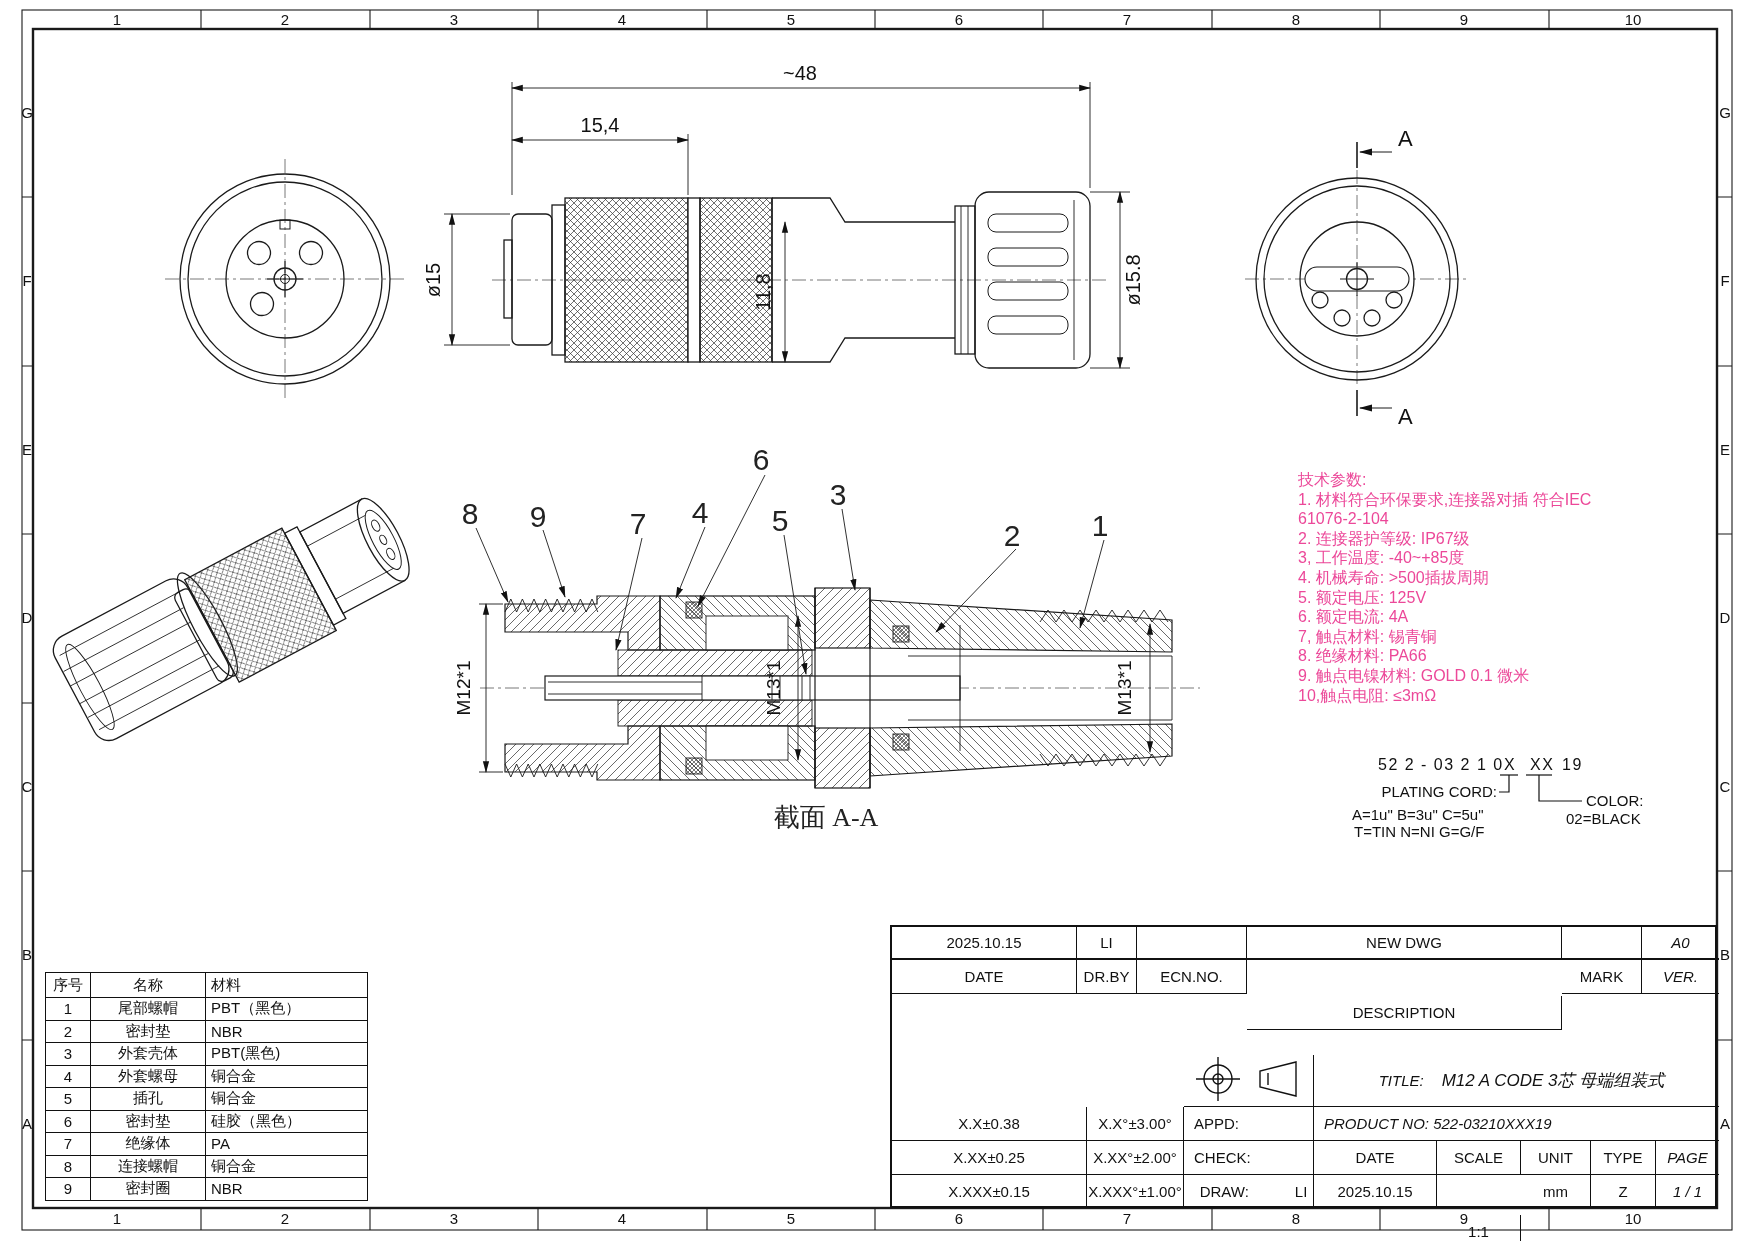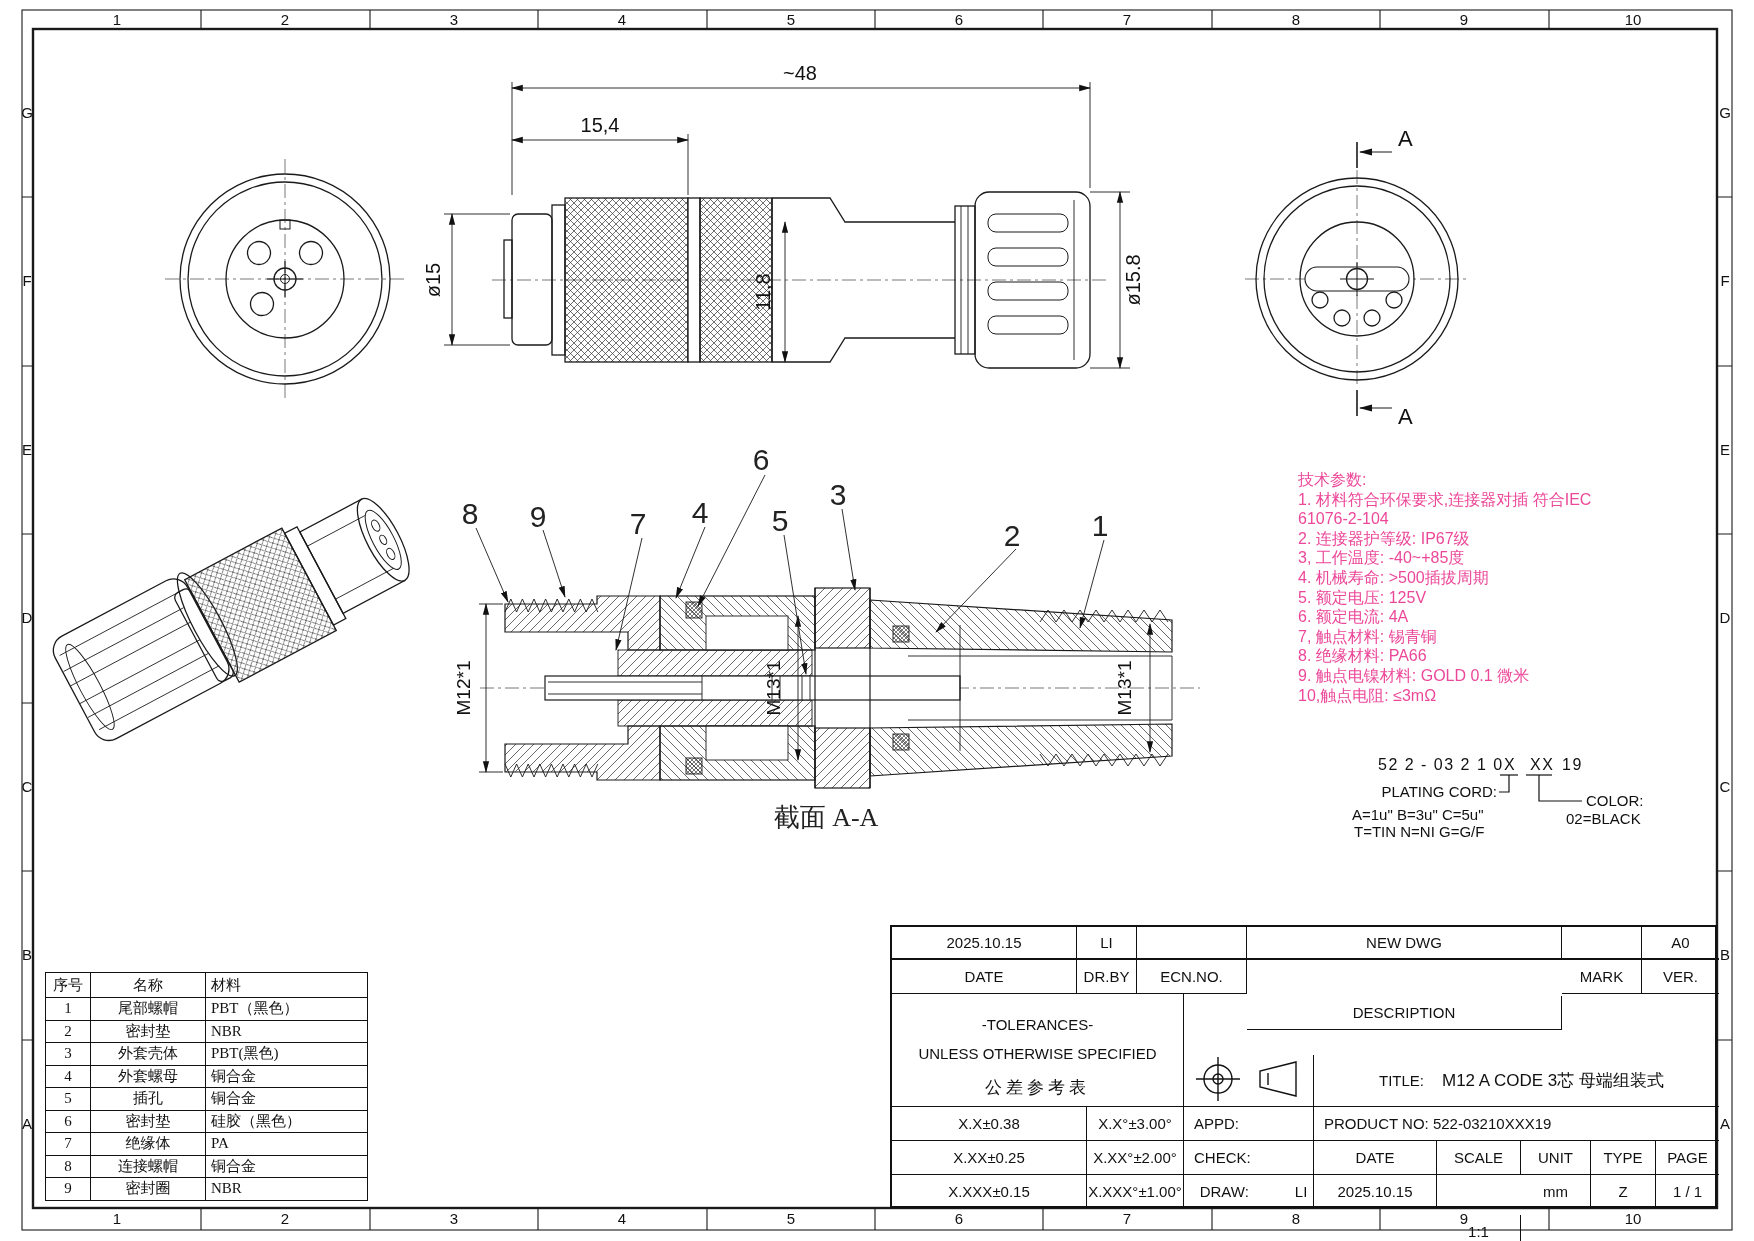--- a/index.html
+++ b/index.html
@@ -4,31 +4,31 @@
 <style>
   html,body{margin:0;padding:0;background:#fff;}
   .sheet{position:relative;width:1754px;height:1241px;background:#fff;overflow:hidden;
          font-family:"Liberation Sans",sans-serif;color:#111;}
   .sheet svg{position:absolute;left:0;top:0;}
   
   .tech{position:absolute;left:1298px;top:470px;font-size:16px;line-height:19.6px;color:#ec4899;}
   .tech div{white-space:nowrap;}
   
   .bom{position:absolute;left:45px;top:972px;display:table;border-collapse:collapse;
-       font-family:Liberation Serif, serif;font-size:15px;color:#111;}
+       font-family:Liberation Sans, sans-serif;font-size:15px;color:#111;}
   .bom .r{display:table-row;}
   .bom .d{display:table-cell;border:1.2px solid #111;text-align:center;vertical-align:middle;height:21.5px;}
   .bom .hd{height:24px;}
   .bom .c1{width:44px;} .bom .c2{width:114px;} .bom .c3{width:156px;text-align:left;padding-left:5px;}
   
   .tb{position:absolute;left:890px;top:925px;width:827px;height:283px;border:2.2px solid #111;
       box-sizing:border-box;font-size:15px;}
   .tb .c{position:absolute;box-sizing:border-box;border-right:1.4px solid #111;border-bottom:1.4px solid #111;
          display:flex;align-items:center;justify-content:center;}
-  .tb .nr{border-right:none;} .tb .nb{border-bottom:none;}
+  .tb .nr{border-right:none;font-style:italic;} .tb .nb{border-bottom:none;}
   .tb .bb{border-bottom-width:2.4px;}
   .tb .lft{justify-content:flex-start;padding-left:10px;}
   .tolhead{flex-direction:column;justify-content:flex-start;}
   .tolhead .t1{margin-top:14px;font-size:15px;}
   .tolhead .t2{margin-top:12px;font-size:15px;}
   .tolhead .t3{margin-top:14px;font-size:17px;letter-spacing:4px;}
   .tolrow{justify-content:space-between;padding:0 14px;}
   .company{flex-direction:row;justify-content:flex-start;}
   .cnames{flex:1;text-align:center;}
   .cn{font-size:23px;font-weight:bold;letter-spacing:11px;line-height:26px;white-space:nowrap;}
@@ -390,25 +390,20 @@
   <div class="c bb" style="left:670px;top:0;width:80px;height:33px;"></div>
   <div class="c bb nr" style="left:750px;top:0;width:77px;height:33px;">A0</div>
 
   <div class="c" style="left:0;top:33px;width:185px;height:34px;">DATE</div>
   <div class="c" style="left:185px;top:33px;width:60px;height:34px;">DR.BY</div>
   <div class="c" style="left:245px;top:33px;width:110px;height:34px;">ECN.NO.</div>
   <div class="c" style="left:355px;top:33px;width:315px;height:34px;margin-top:36px;">DESCRIPTION</div>
   <div class="c" style="left:670px;top:33px;width:80px;height:34px;">MARK</div>
   <div class="c nr" style="left:750px;top:33px;width:77px;height:34px;">VER.</div>
 
-  <div class="c tolhead" style="left:0;top:67px;width:292px;height:113px;">
-    <span class="t1">-TOLERANCES-</span>
-    <span class="t2">UNLESS OTHERWISE SPECIFIED</span>
-    <span class="t3">公差参考表</span>
-  </div>
 
 
   <div class="c" style="left:292px;top:128px;width:130px;height:52px;">
     <svg width="126" height="48" viewBox="0 0 126 48">
       <g stroke="#111" fill="none" stroke-width="1.4">
         <circle cx="34" cy="24" r="14"></circle>
         <circle cx="34" cy="24" r="5"></circle>
         <line x1="12" y1="24" x2="56" y2="24"></line>
         <line x1="34" y1="2" x2="34" y2="46"></line>
         <polygon points="76,16 76,32 112,41 112,7"></polygon>

